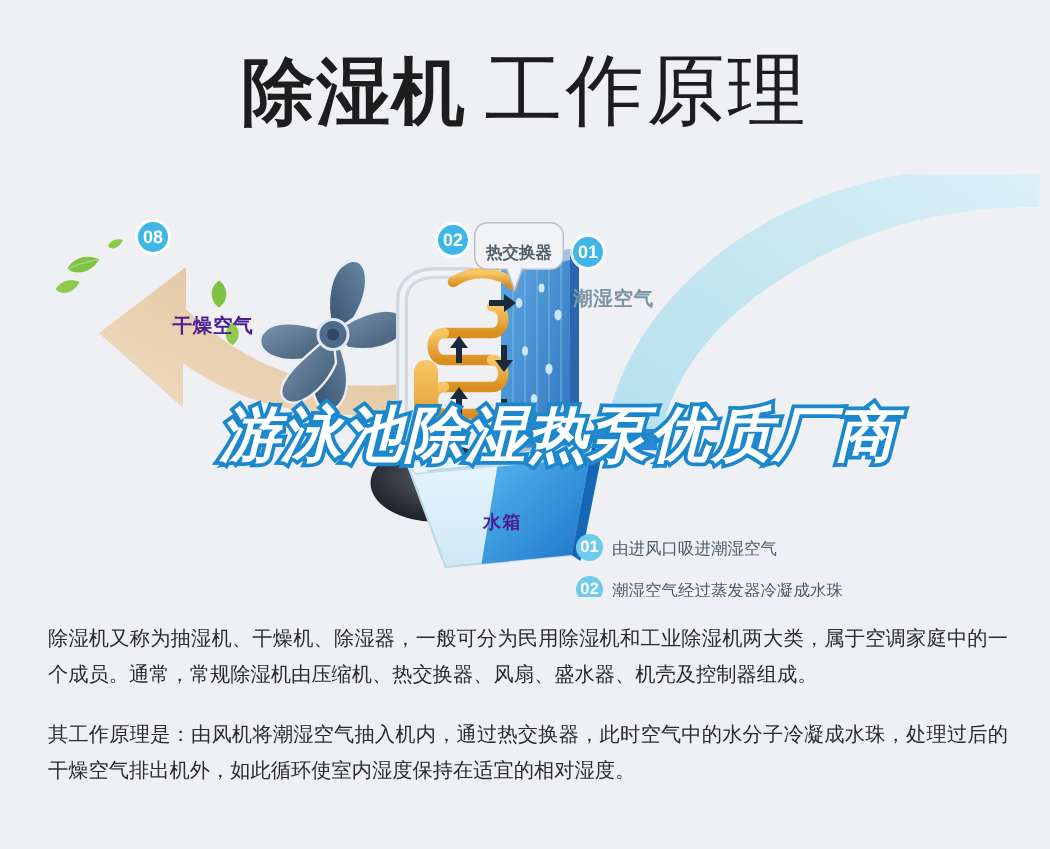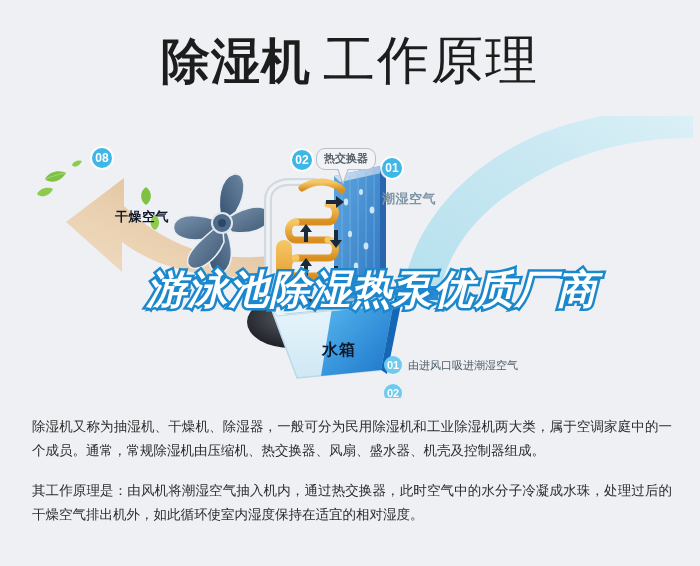--- a/index.html
+++ b/index.html
@@ -46,46 +46,46 @@
   
   .fan{position:absolute;left:166px;top:58px;width:112px;height:115px;}
 
   
   .machine{position:absolute;left:262px;top:40px;width:130px;height:180px;}
 
   
   .tank{position:absolute;left:245px;top:170px;width:160px;height:105px;}
   .tank-label{
     position:absolute;left:322px;top:232px;
-    font-size:16px;color:#0f172a;font-weight:bold;
+    font-size:12px;color:#4c1d95;font-weight:bold;
     font-family:Liberation Sans, sans-serif;
     letter-spacing:1px;
   }
 
   
   .badge{
     position:absolute;width:20px;height:20px;border-radius:50%;
     background:#3fb6e8;color:#ffffff;font-size:12px;font-weight:bold;
     line-height:20px;text-align:center;
     font-family:"Liberation Sans",sans-serif;
     box-shadow:0 0 0 2px rgba(255,255,255,.85);
   }
 
   
   .dg-label{
-    position:absolute;font-size:13px;color:#0f172a;font-weight:bold;
+    position:absolute;font-size:13px;color:#4c1d95;font-weight:bold;
     font-family:"DejaVu Sans",sans-serif;letter-spacing:.5px;white-space:nowrap;
   }
   .dg-label.blue{color:#7d94a4;}
 
   
   .callout{
     position:absolute;left:316px;top:40px;
     border:1.6px solid #b9bfc6;border-radius:9px;background:#f2f3f6;
-    padding:2px 7px 3px 7px;font-size:11px;color:#55606b;
+    padding:12px 7px 3px 7px;font-size:11px;color:#55606b;
     font-family:"DejaVu Sans",sans-serif;white-space:nowrap;font-weight:bold;
   }
   .callout:after{
     content:"";position:absolute;left:20px;bottom:-16px;
     width:0;height:0;border-left:6px solid transparent;
     border-right:6px solid transparent;border-top:16px solid #b9bfc6;
   }
   .callout:before{
     content:"";position:absolute;left:21px;bottom:-13px;z-index:2;
     width:0;height:0;border-left:5px solid transparent;
@@ -336,20 +336,21 @@
     <div class="badge" style="left:382px;top:50px;">01</div>
     <div class="dg-label blue" style="left:382px;top:82px;text-align:center;">潮湿空气</div>
 
     <div class="steps">
       <div class="step">
         <span class="step-badge">01</span>
         <span class="step-text">由进风口吸进潮湿空气</span>
       </div>
       <div class="step">
         <span class="step-badge">02</span>
+        <span class="step-text">潮湿空气经过蒸发器冷凝成水珠</span>
       </div>
 
     </div>
 
   </div>
 
   <div class="watermark">游泳池除湿热泵优质厂商</div>
 
   <div class="body-text" id="para1">除湿机又称为抽湿机、干燥机、除湿器，一般可分为民用除湿机和工业除湿机两大类，属于空调家庭中的一个成员。通常，常规除湿机由压缩机、热交换器、风扇、盛水器、机壳及控制器组成。</div>
   <div class="body-text" id="para2">其工作原理是：由风机将潮湿空气抽入机内，通过热交换器，此时空气中的水分子冷凝成水珠，处理过后的干燥空气排出机外，如此循环使室内湿度保持在适宜的相对湿度。</div>

